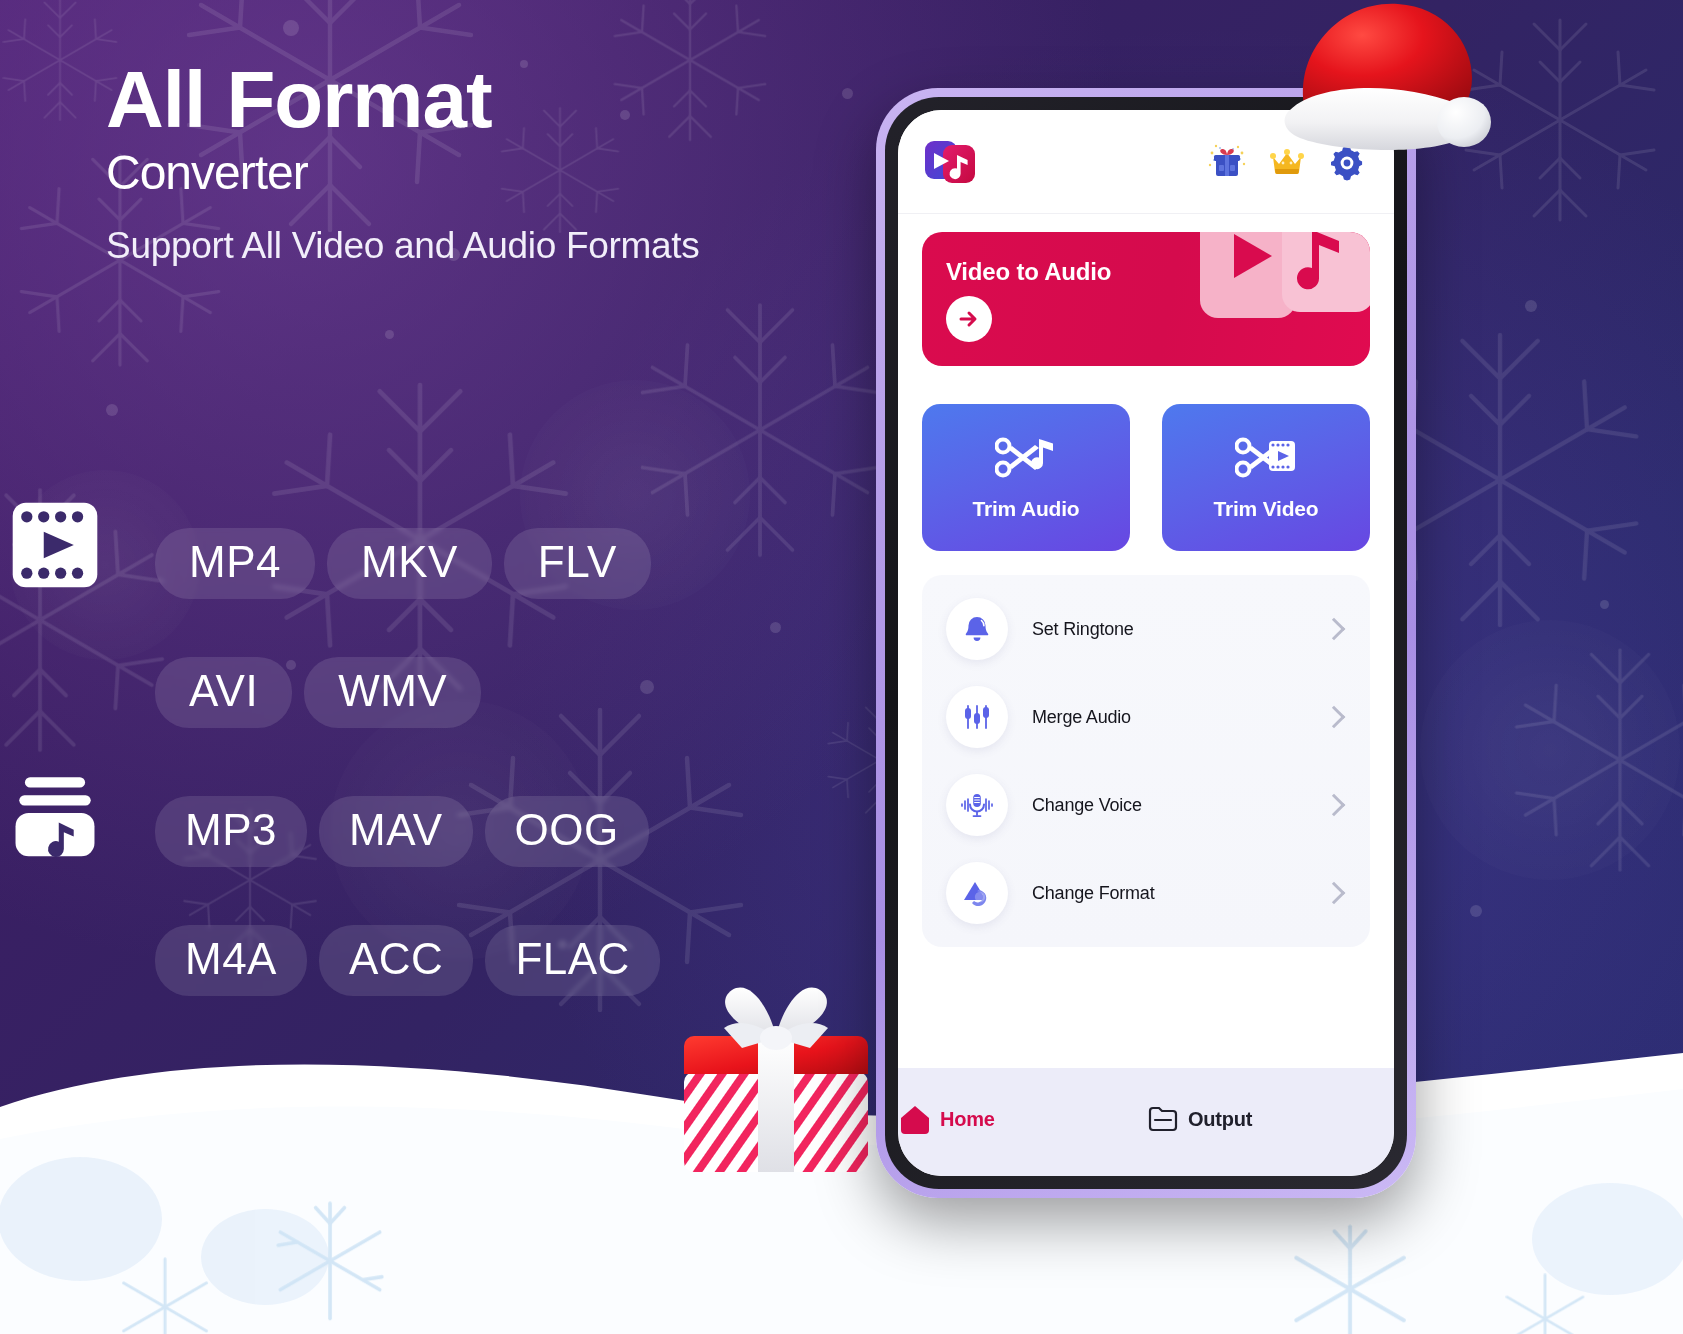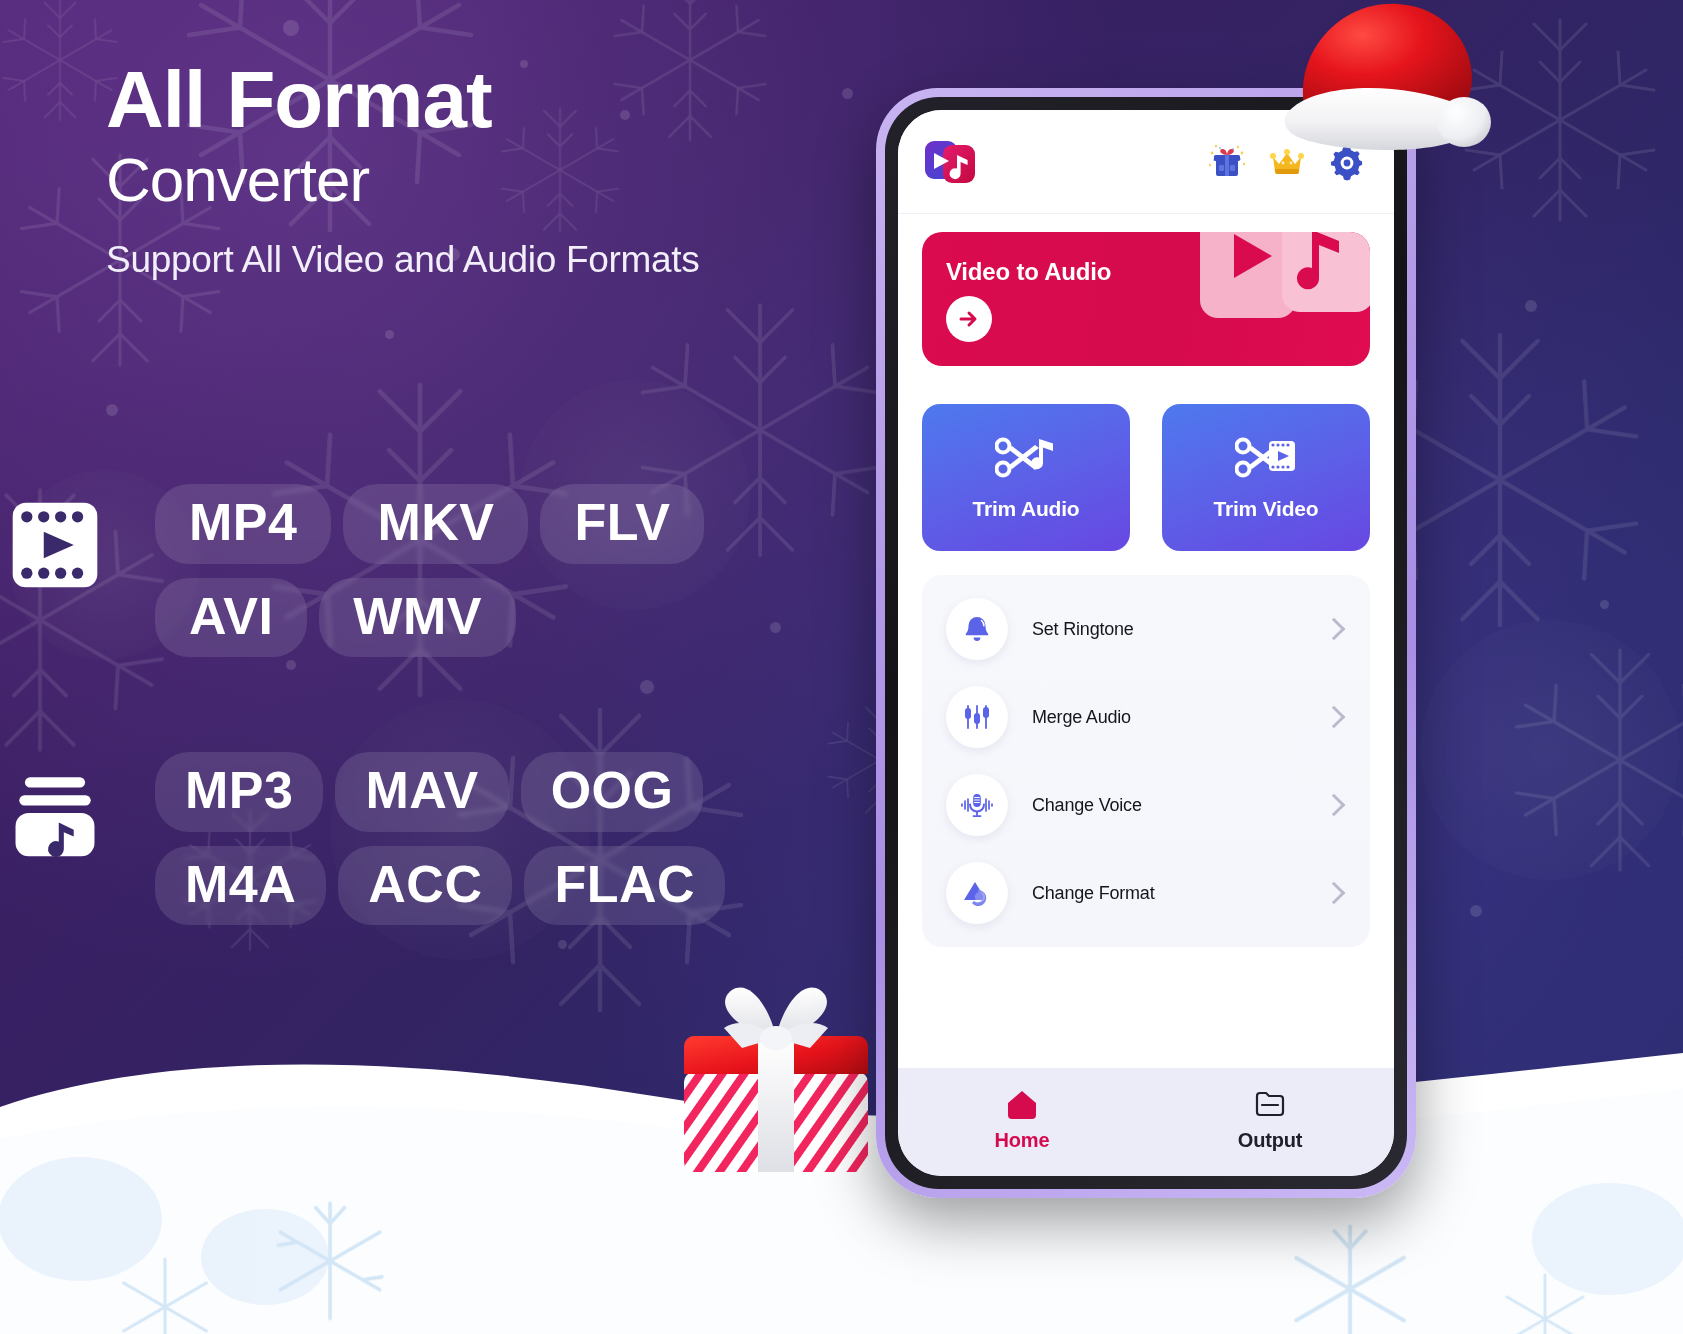--- a/index.html
+++ b/index.html
@@ -31,42 +31,43 @@
   }
   #snowwave { position:absolute; left:0; bottom:0; width:100%; height:100%; }
 
   
   #left { position:absolute; left:106px; top:0; width:760px; }
   .h1 {
     color:#fff; font-size:76px; font-weight:bold; letter-spacing:-1px;
     line-height:0.99;
   }
   .h1.row1 { margin-top:60px; font-size:80px; }
-  .h1.row2 { font-size:62px; font-weight:normal; margin-top:10px;}
+  .h1.row2 { font-size:48px; font-weight:normal; margin-top:10px;}
   .sub {
     color:#f2eefa; font-size:37px; margin-top:28px; font-weight:500;
     letter-spacing:-0.3px;
   }
 
   .fmtgroup { position:absolute; left:0; width:760px; }
   .fmtgroup.video { top:484px; }
   .fmtgroup.audio { top:752px; }
   .fmticon {
     position:absolute; left:8px; top:14px; width:94px; height:94px;
   }
   .chips { margin-left:155px; display:flex; flex-wrap:wrap; gap:14px 12px; width:620px;}
   .chip {
     background:rgba(255,255,255,0.115);
     color:#ffffff;
     border-radius:34px;
     padding:11px 34px 14px 34px;
-    font-size:52px; font-weight:bold;
+    font-size:44px; font-weight:normal;
     letter-spacing:0.5px;
     line-height:1.05;
     backdrop-filter:blur(2px);
+    margin-top:44px;
   }
   .chips.audio .chip { padding:11px 30px 14px 30px; }
 
   
   #phone {
     position:absolute; left:876px; top:88px;
     width:540px; height:1110px;
     border-radius:62px;
     background:linear-gradient(150deg,#c9b4f2 0%, #b49ce8 30%, #a88ee4 60%, #cbb9f5 100%);
     padding:9px;
@@ -142,21 +143,21 @@
   }
   .rowlabel { flex:1; margin-left:24px; font-size:18px; color:#15151d; font-weight:normal; letter-spacing:-0.2px;}
   .chev { width:16px; height:16px; border-right:3px solid #b9bbcc; border-top:3px solid #b9bbcc; transform:rotate(45deg); margin-right:6px;}
 
   
   #nav {
     flex:0 0 108px; height:108px;
     background:#ececf9;
     display:flex; align-items:center; padding-bottom:6px;
   }
-  .navitem { flex:1; display:flex; flex-direction:column; align-items:center; gap:8px; }
+  .navitem { flex:1; display:flex; align-items:center; gap:8px; }
   .navitem .nlabel { font-size:20px; font-weight:bold; color:#20202c; letter-spacing:-0.2px;}
   .navitem.active .nlabel { color:#d50b4d; }
   .navicon { width:34px; height:34px; }
 
   
   #santa { position:absolute; left:1276px; top:-8px; width:215px; height:172px; }
 
   
   #gift { position:absolute; left:676px; top:976px; width:200px; height:200px;}
 </style>

